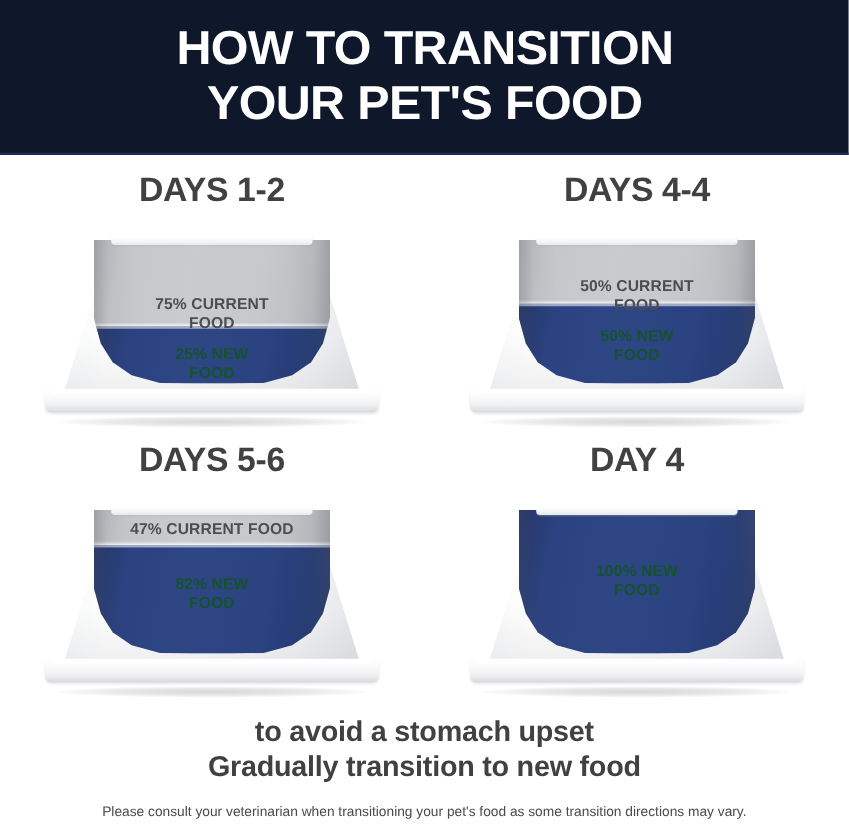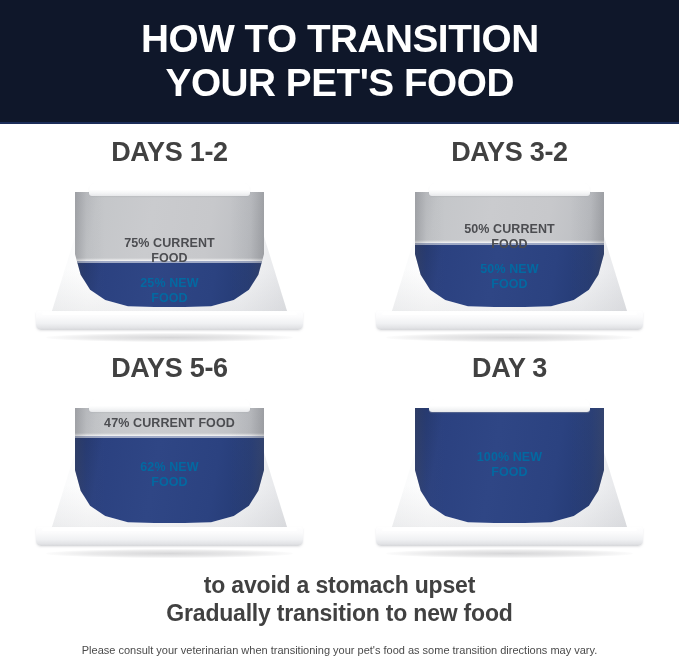--- a/index.html
+++ b/index.html
@@ -270,21 +270,21 @@
     pointer-events: none;
   }
   .label-current {
     color: #4c4d51;
     font-family: "Liberation Sans", sans-serif;
     font-weight: bold;
     font-size: 12.5px;
     letter-spacing: 0.1px;
   }
   .label-new {
-    color: #0369a1;
+    color: #14532d;
     font-family: "Liberation Sans", sans-serif;
     font-weight: bold;
     font-size: 12.5px;
     letter-spacing: 0.1px;
   }
 
   
   .footer {
     position: absolute;
     left: 0;
@@ -337,21 +337,21 @@
 FOOD</div>
         <div class="label label-new" style="top:84px">25% NEW
 FOOD</div>
       </div>
       <div class="bowl-rim"></div>
       <div class="bowl-rim-hi"></div>
     </div>
   </div>
 
   <div class="cell c1">
-    <div class="cell-title">DAYS 3-2</div>
+    <div class="cell-title">DAYS 4-4</div>
     <div class="bowl">
       <div class="bowl-shadow"></div>
       <div class="bowl-body"></div>
       <div class="bowl-body-shade"></div>
       <div class="bowl-base"></div>
       <div class="bowl-base-hi"></div>
       <div class="cavity">
         <div class="fill-current" style="height:44%"></div>
         <div class="fill-new" style="height:56%">
           <div class="fill-new-top"></div>
@@ -375,30 +375,30 @@
       <div class="bowl-body-shade"></div>
       <div class="bowl-base"></div>
       <div class="bowl-base-hi"></div>
       <div class="cavity">
         <div class="fill-current" style="height:24%"></div>
         <div class="fill-new" style="height:76%">
           <div class="fill-new-top"></div>
         </div>
         <div class="cavity-shade"></div>
         <div class="label label-current" style="top:8px">47% CURRENT FOOD</div>
-        <div class="label label-new" style="top:52px">62% NEW
+        <div class="label label-new" style="top:52px">82% NEW
 FOOD</div>
       </div>
       <div class="bowl-rim"></div>
       <div class="bowl-rim-hi"></div>
     </div>
   </div>
 
   <div class="cell c3">
-    <div class="cell-title">DAY 3</div>
+    <div class="cell-title">DAY 4</div>
     <div class="bowl">
       <div class="bowl-shadow"></div>
       <div class="bowl-body"></div>
       <div class="bowl-body-shade"></div>
       <div class="bowl-base"></div>
       <div class="bowl-base-hi"></div>
       <div class="cavity">
         <div class="fill-current" style="height:0%"></div>
         <div class="fill-new" style="height:100%"></div>
         <div class="cavity-shade"></div>

